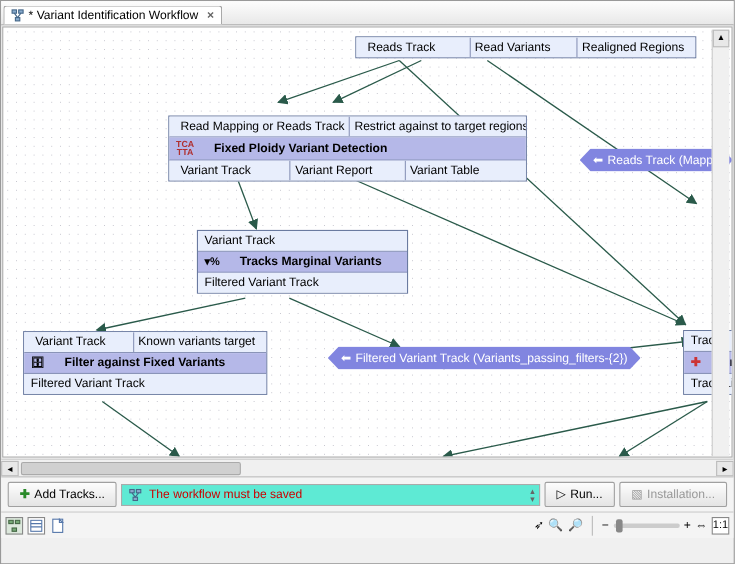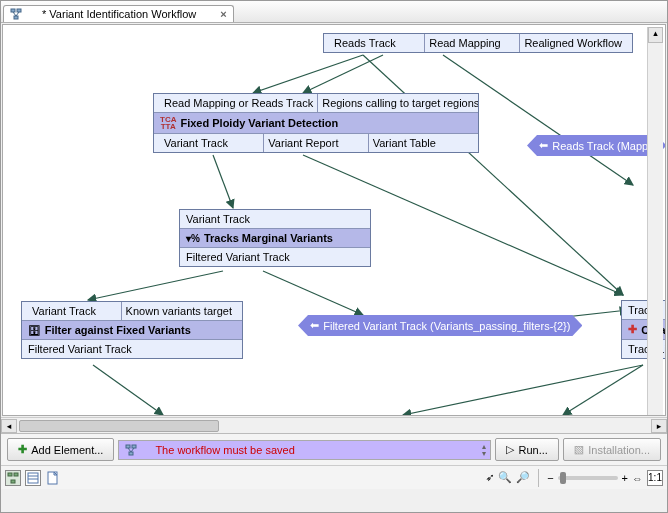--- a/index.html
+++ b/index.html
@@ -21,21 +21,21 @@
     align-items: flex-end;
   }
   .tab {
     background: #fff;
     border: 1px solid #a0a0a0;
     border-bottom: none;
     padding: 2px 6px;
     margin-left: 2px;
     display: flex;
     align-items: center;
-    gap: 20px;
+    gap: 4px;
     font-size: 11px;
     border-radius: 3px 3px 0 0;
   }
   .tab .close { color:#666; font-weight:bold; margin-left:4px; cursor:pointer; }
   .flow-icon { width:12px; height:12px; display:inline-block; }
   .canvas-wrap {
     position: relative;
     height: 392px;
     background:
       radial-gradient(circle, #c8c8d0 0.5px, transparent 0.5px),
@@ -47,21 +47,21 @@
   }
   svg.edges { position:absolute; inset:0; width:100%; height:100%; pointer-events:none; }
   .node {
     position: absolute;
     border: 1px solid #6a7aa0;
     background: #fff;
     font-size: 11px;
   }
   .row { border-bottom: 1px solid #8a94b8; padding: 3px 6px; background:#e8eefc; white-space:nowrap; overflow:hidden; }
   .row:last-child { border-bottom:none; }
-  .row.hdr { background: #b5b8e8; font-weight:bold; display:flex; align-items:center; gap:4px;text-align:center; }
+  .row.hdr { background: #b5b8e8; font-weight:bold; display:flex; align-items:center; gap:18px;text-align:center; }
   .row.flex { display:flex; }
   .row.flex > div { flex:1; border-right:1px solid #8a94b8; padding:0 4px; margin:-3px 0; padding-top:3px; padding-bottom:3px; }
   .row.flex > div:last-child { border-right:none; }
   .hexagon {
     position:absolute;
     background:#8185e0;
     color:#fff;
     padding:4px 12px;
     clip-path: polygon(10px 0, calc(100% - 10px) 0, 100% 50%, calc(100% - 10px) 100%, 10px 100%, 0 50%);
     display:flex; align-items:center; gap:4px;
@@ -88,22 +88,22 @@
     background:#f4f4f4;
     height:32px;
   }
   .btn {
     border:1px solid #a0a0a0; background:linear-gradient(#fdfdfd,#e4e4e4);
     padding:4px 10px; border-radius:2px; display:flex; align-items:center; gap:4px;
     font-size:11px;
   }
   .btn.disabled { color:#999; }
   .msgbox {
-    flex:1; border:1px solid #aaa; background:#c4b5fd; padding:3px 6px;
-    display:flex; align-items:flex-end; gap:18px;
+    flex:1; border:1px solid #aaa; background:#5eead4; padding:3px 6px;
+    display:flex; align-items:flex-end; gap:6px;
     color:#c00;
     position:relative;
   }
   .msgbox .spin { position:absolute; right:4px; top:2px; display:flex; flex-direction:column; }
   .msgbox .spin div { font-size:8px; line-height:7px; color:#666; cursor:pointer;}
   .iconbar {
     height: 24px; background:#f4f4f4; border-top:1px solid #ccc;
     display:flex; align-items:center; padding:0 4px; gap:6px;
   }
   .iconbar .group { display:flex; gap:4px; align-items:center; }
@@ -150,29 +150,29 @@
       <path d="M400 310 L625 285"></path>
       <path d="M90 340 L160 390"></path>
       <path d="M640 340 L560 390"></path>
       <path d="M640 340 L400 390"></path>
     </g>
   </svg>
 
   <div class="node" style="left:320px; top:8px; width:310px;">
     <div class="row flex">
       <div>Reads Track</div>
-      <div>Read Mapping</div>
-      <div>Realigned Workflow</div>
-    </div>
-  </div>
-
-  <div class="node" style="left:150px; top:68px; width:326px;">
+      <div>Read Variants</div>
+      <div>Realigned Regions</div>
+    </div>
+  </div>
+
+  <div class="node" style="left:150px; top:80px; width:326px;">
     <div class="row flex">
       <div>Read Mapping or Reads Track</div>
-      <div>Regions calling to target regions</div>
+      <div>Restrict against to target regions</div>
     </div>
     <div class="row hdr">
       <span style="font-size:8px; line-height:7px; color:#b03030; font-weight:bold;">TCA<br>TTA</span>
       <span>Fixed Ploidy Variant Detection</span>
     </div>
     <div class="row flex">
       <div>Variant Track</div>
       <div>Variant Report</div>
       <div>Variant Table</div>
     </div>
@@ -226,21 +226,21 @@
 <div class="hscroll">
   <div class="arrow">◂</div>
   <div class="thumb"></div>
   <div class="track"></div>
   <div class="arrow">▸</div>
 </div>
 
 <div class="toolbar">
   <div class="btn">
     <span style="color:#2a8a2a; font-weight:bold;">✚</span>
-    <span>Add Element...</span>
+    <span>Add Tracks...</span>
   </div>
   <div class="msgbox">
     <span class="flow-icon">
       <svg viewBox="0 0 12 12">
           <rect x="1" y="1" width="4" height="3" fill="#8ac" stroke="#468"></rect>
           <rect x="7" y="1" width="4" height="3" fill="#8ac" stroke="#468"></rect>
           <rect x="4" y="8" width="4" height="3" fill="#8ac" stroke="#468"></rect>
           <path d="M3 4 L6 8 M9 4 L6 8" stroke="#468" fill="none"></path>
         </svg>
     </span>

